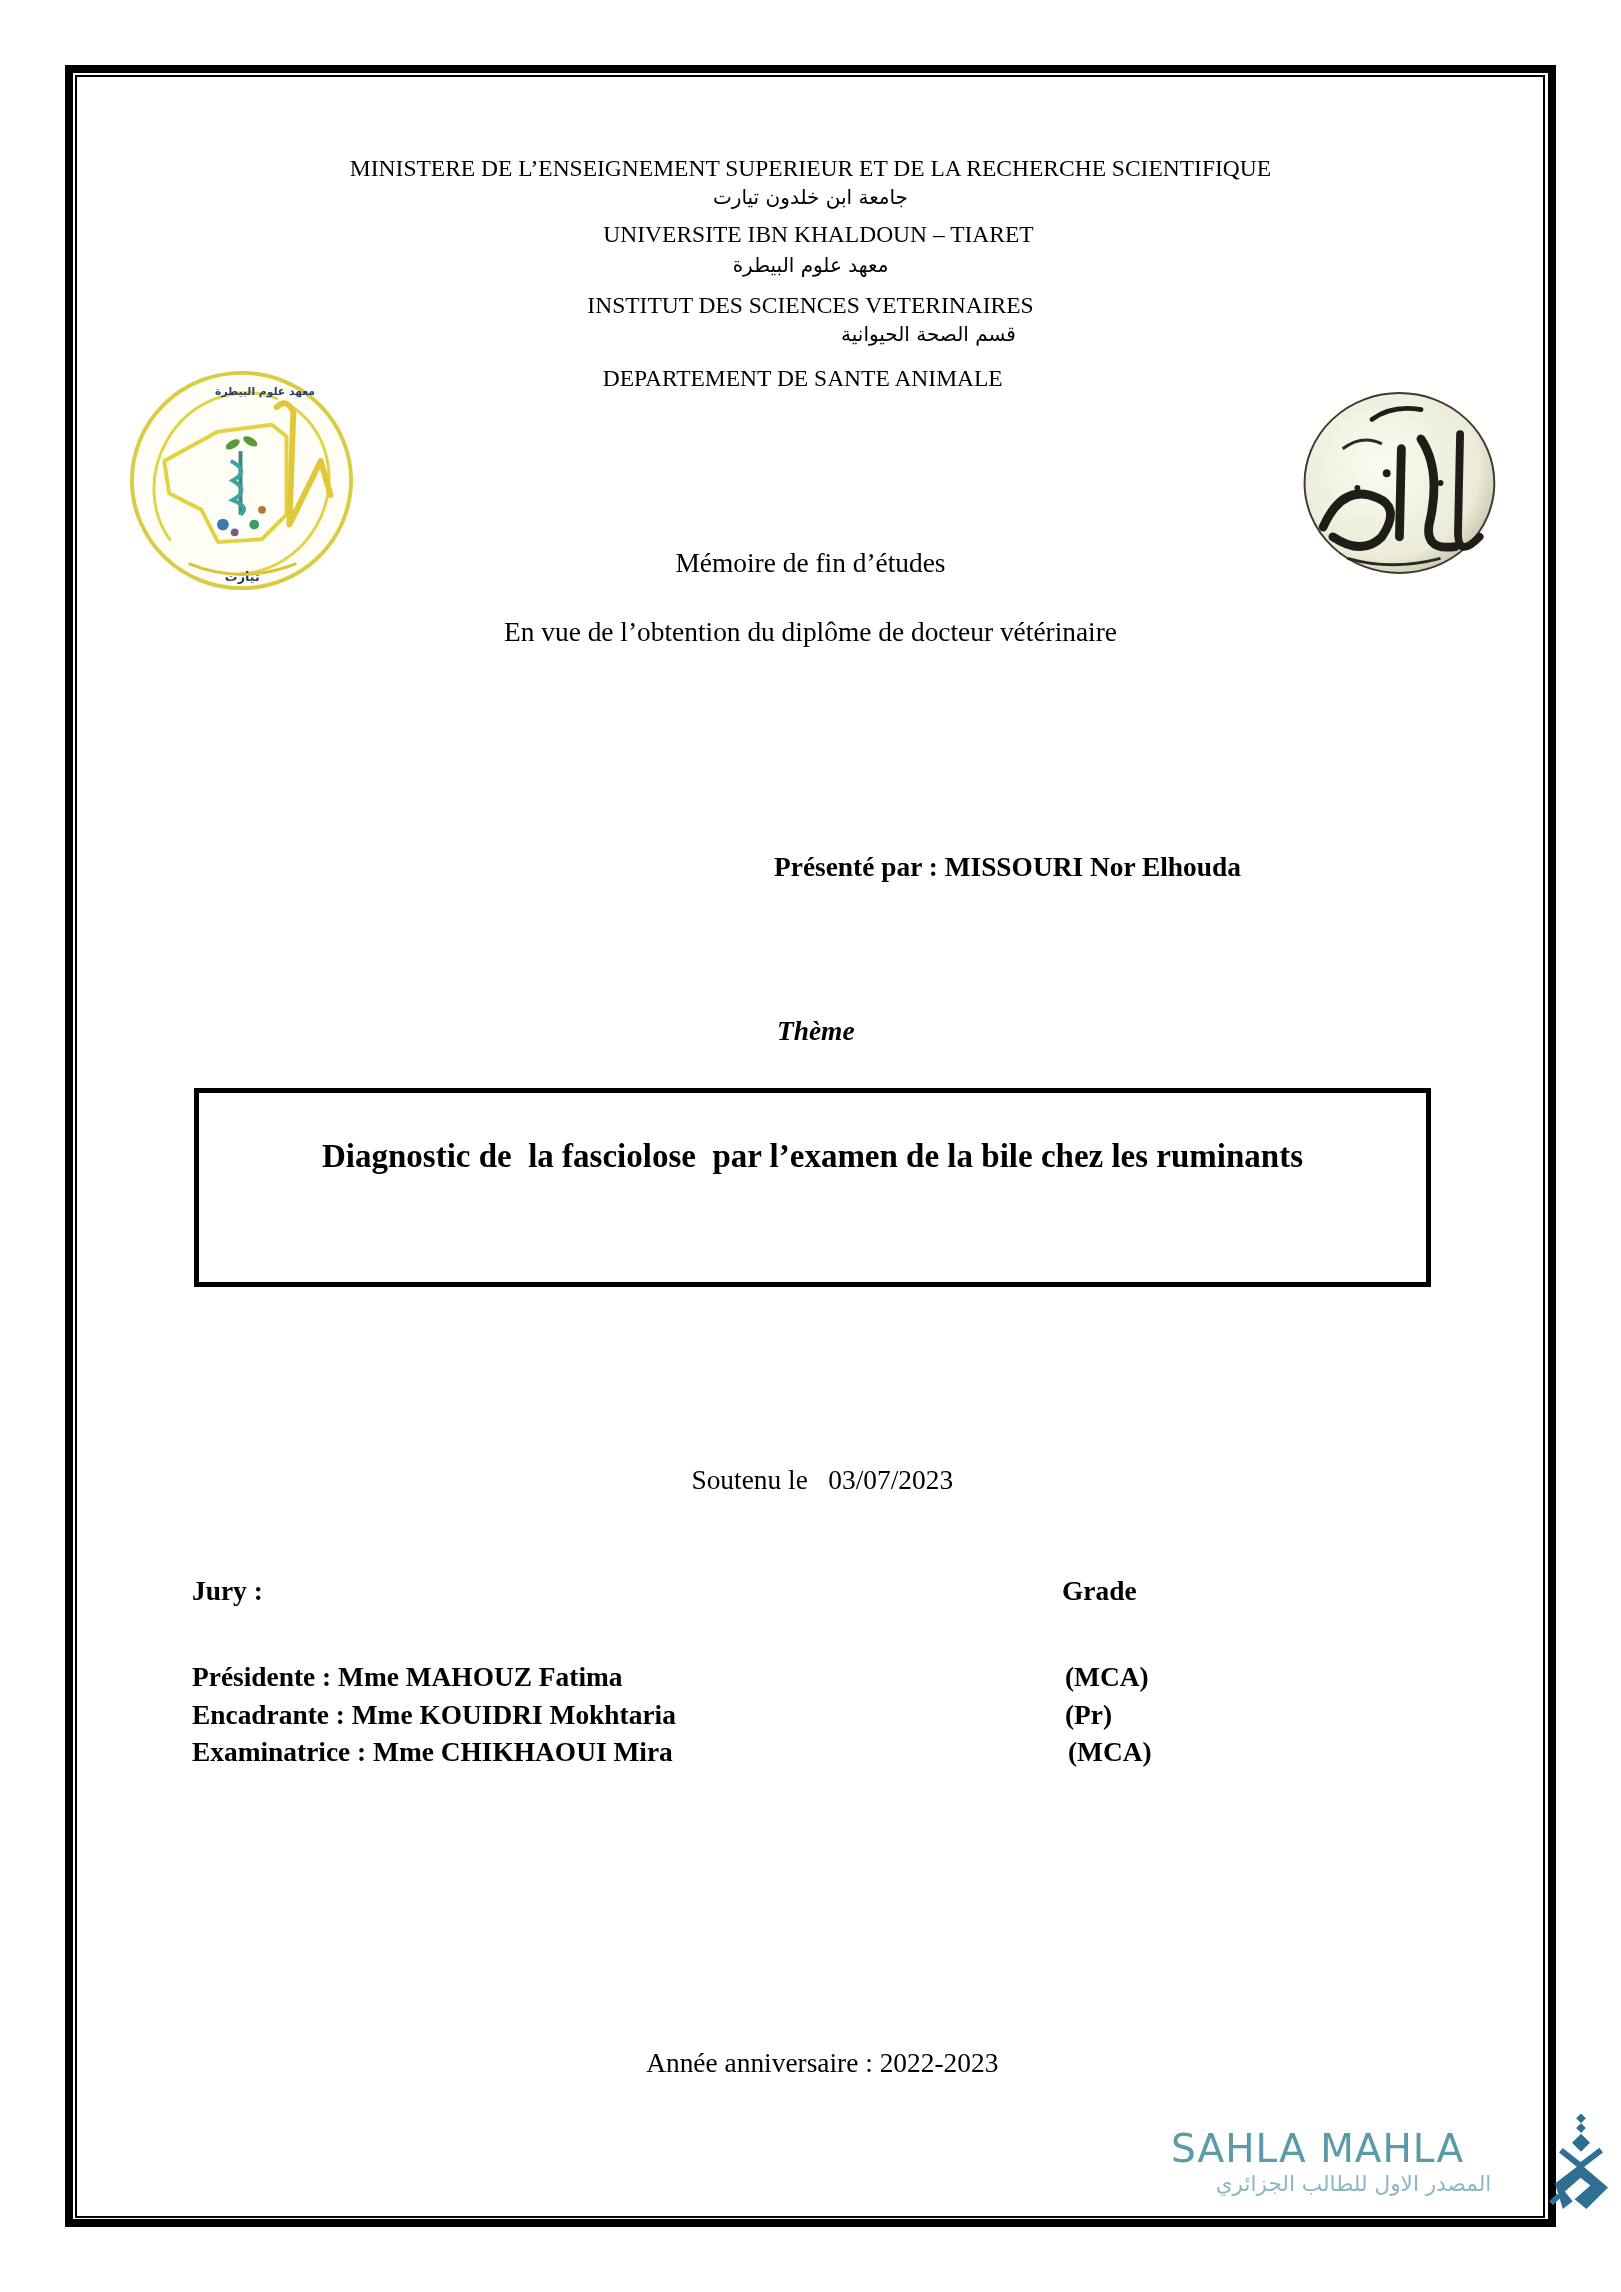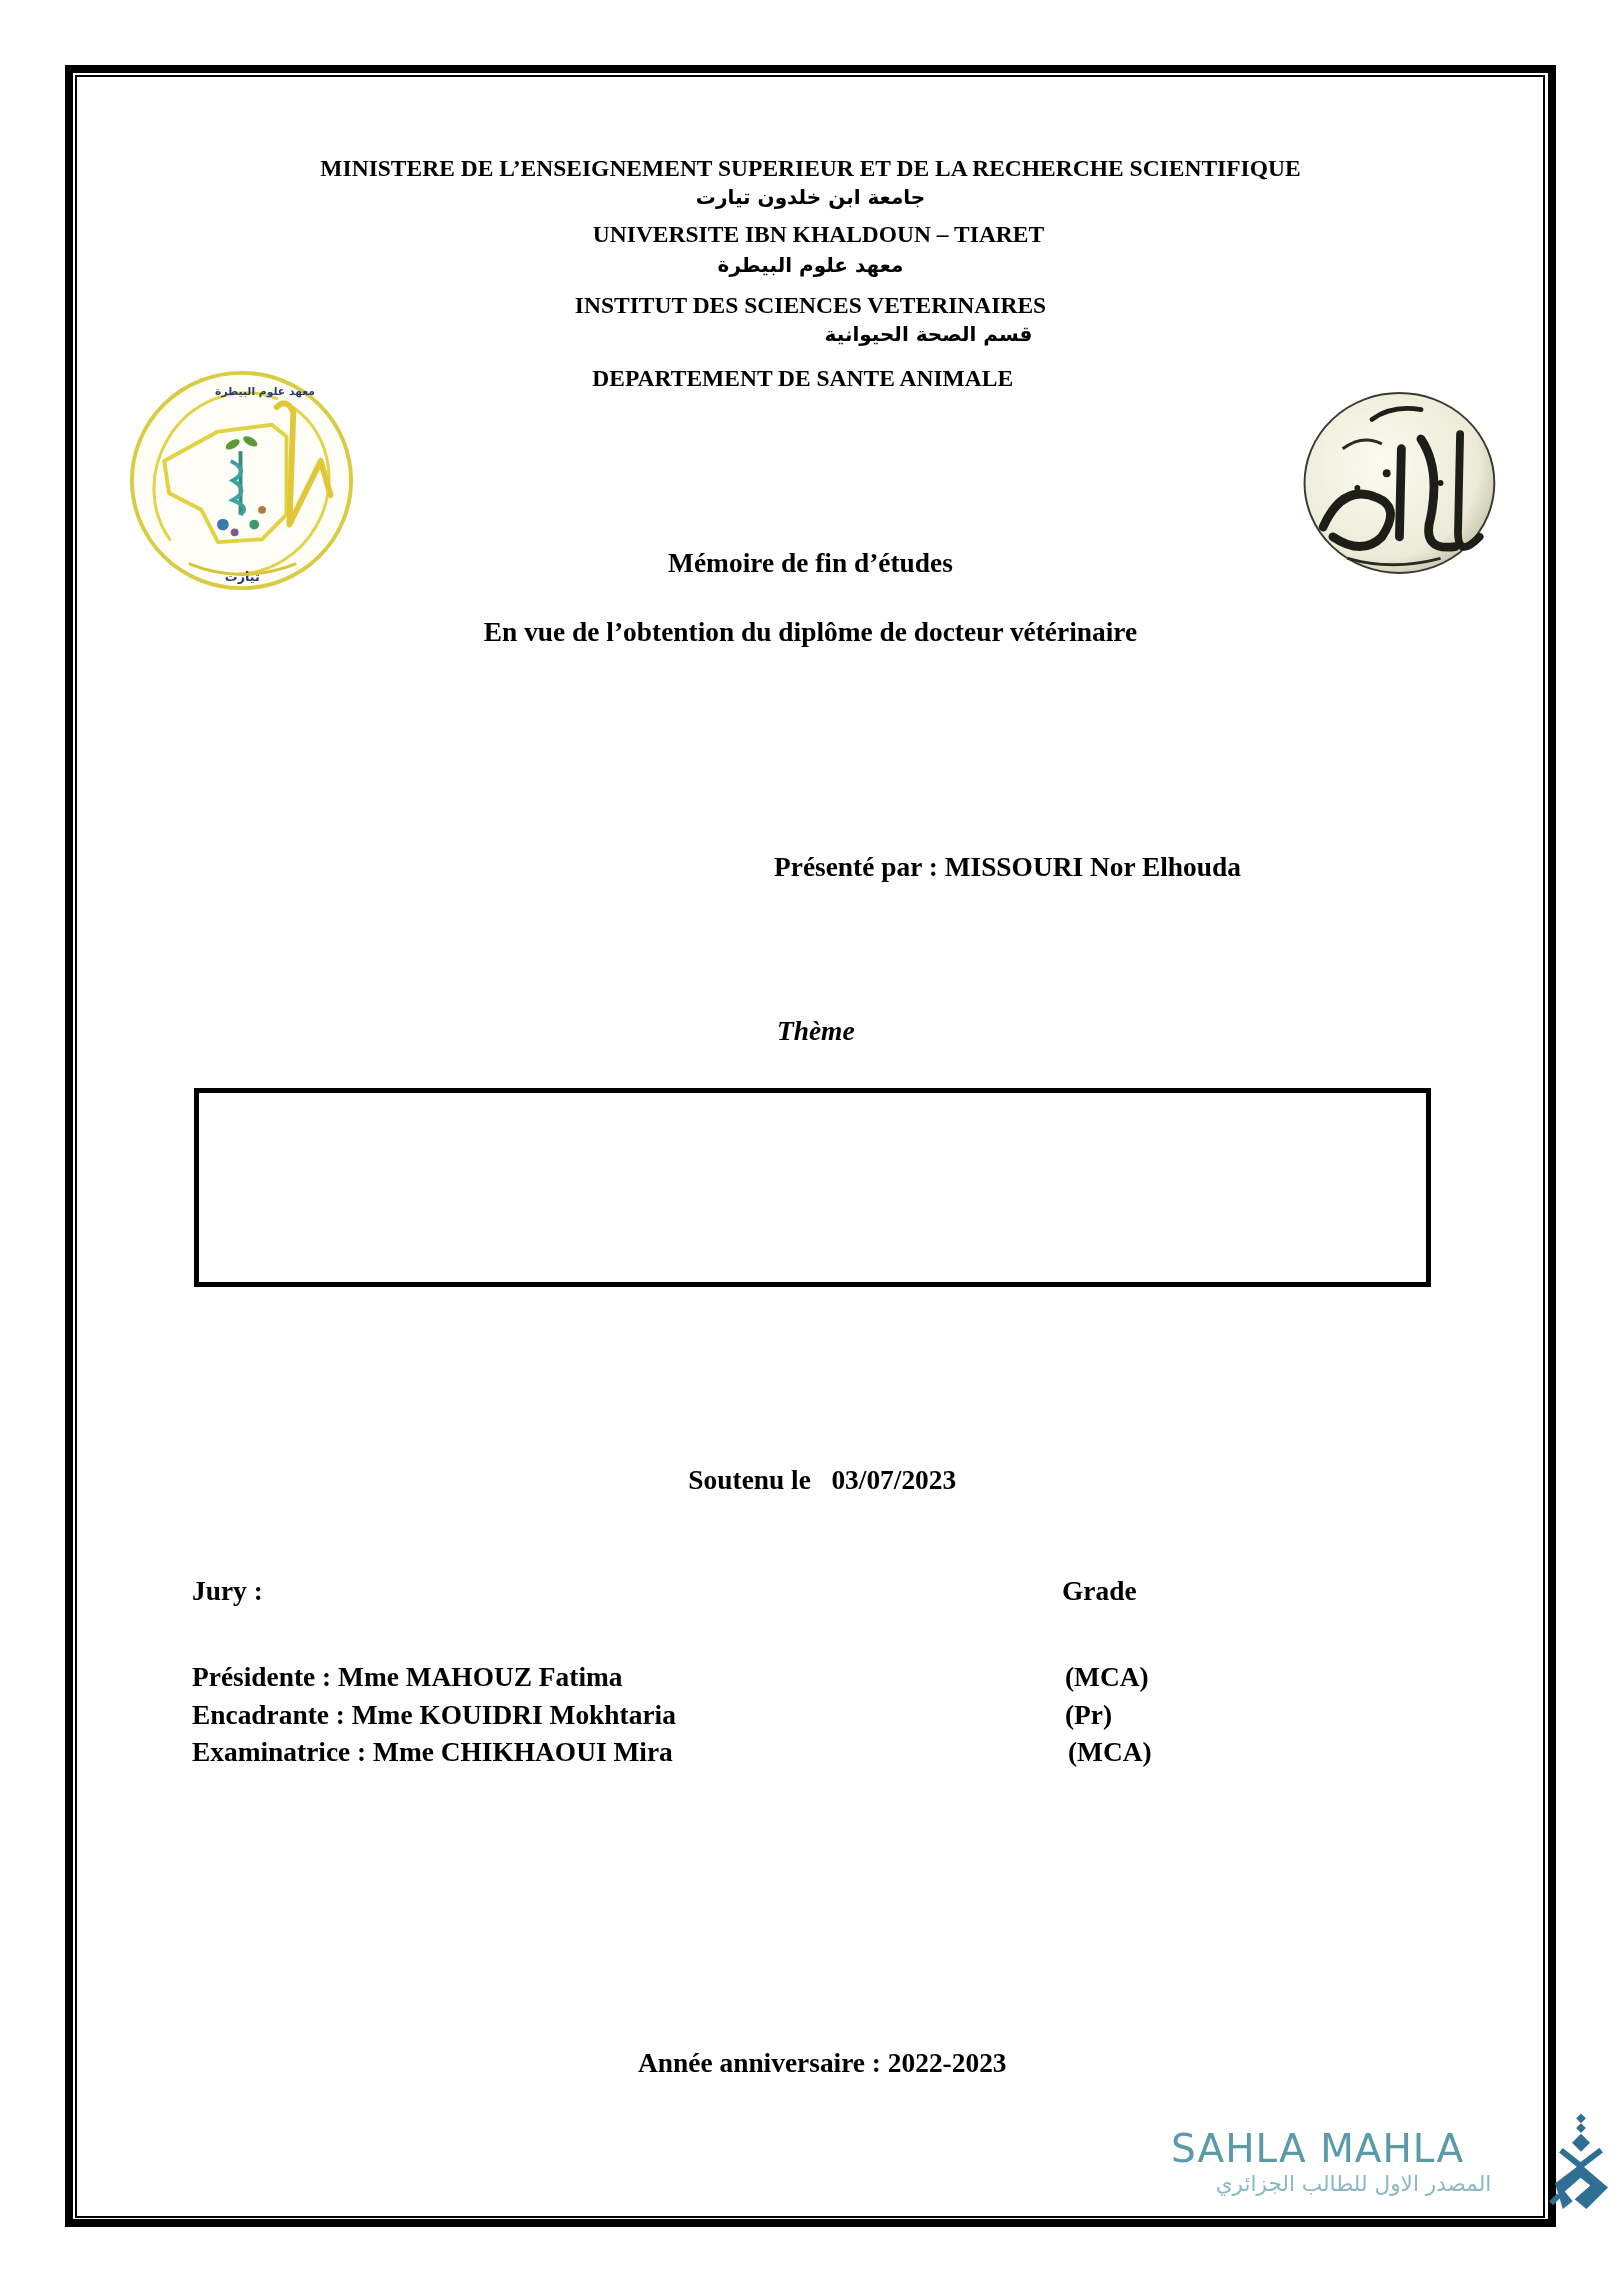--- a/index.html
+++ b/index.html
@@ -31,21 +31,21 @@
       width: 1470px;
       height: 2143px;
       box-sizing: border-box;
       border: 2.9px solid #000000;
     }
     .line {
       position: absolute;
       left: 0;
       width: 1621px;
       text-align: center;
-      font-weight: bold;
+      font-weight: normal;
       white-space: pre;
     }
     .hdr-fr {
       font-size: 23.5px;
       line-height: 29px;
     }
     .hdr-ar {
       font-family: "DejaVu Sans", sans-serif;
       font-size: 20px;
       line-height: 27.4px;
@@ -208,20 +208,21 @@
 </div>
 
 <div class="line sub" style="top:547px;">Mémoire de fin d’études</div>
 <div class="line sub" style="top:616px;">En vue de l’obtention du diplôme de docteur vétérinaire</div>
 
 <div class="abs sub" style="left:774px; top:851px;">Présenté par : MISSOURI Nor Elhouda</div>
 
 <div class="abs sub" style="left:777px; top:1015px; font-style:italic;text-align:right;">Thème</div>
 
 <div class="theme-box">
+  <div class="theme-title" style="top:44px;">Diagnostic de  la fasciolose  par l’examen de la bile chez les ruminants</div>
 </div>
 
 <div class="line sub" style="top:1464px; left:11.8px;">Soutenu le   03/07/2023</div>
 
 <div class="jury-line" style="left:192px; top:1575px;">Jury :</div>
 <div class="jury-line" style="left:1062px; top:1575px;">Grade</div>
 
 <div class="jury-line" style="left:192px; top:1661px;">Présidente : Mme MAHOUZ Fatima</div>
 <div class="jury-line" style="left:1065px; top:1661px;">(MCA)</div>
 

